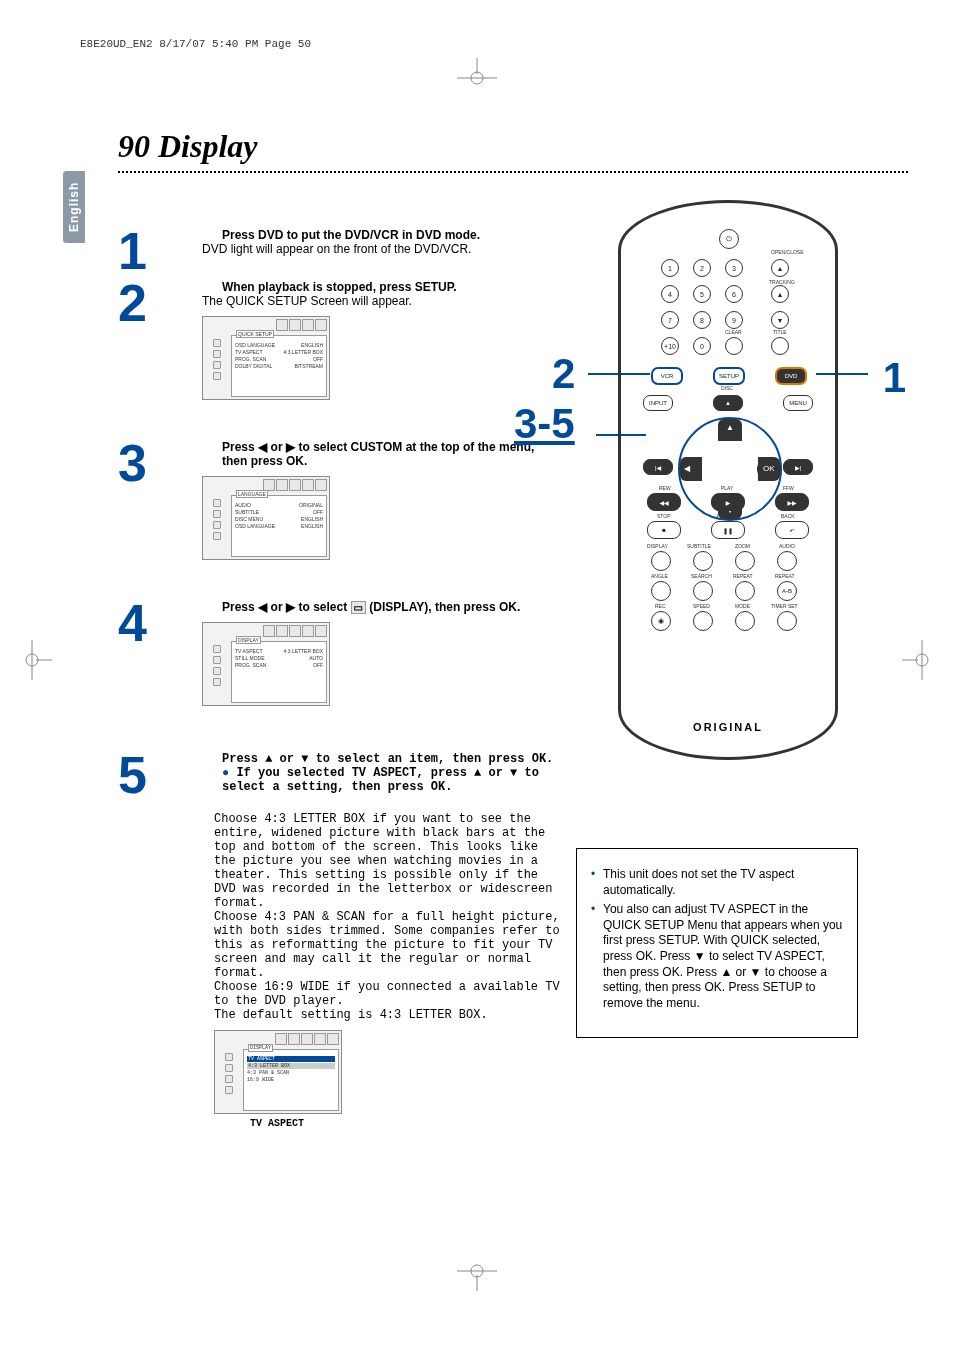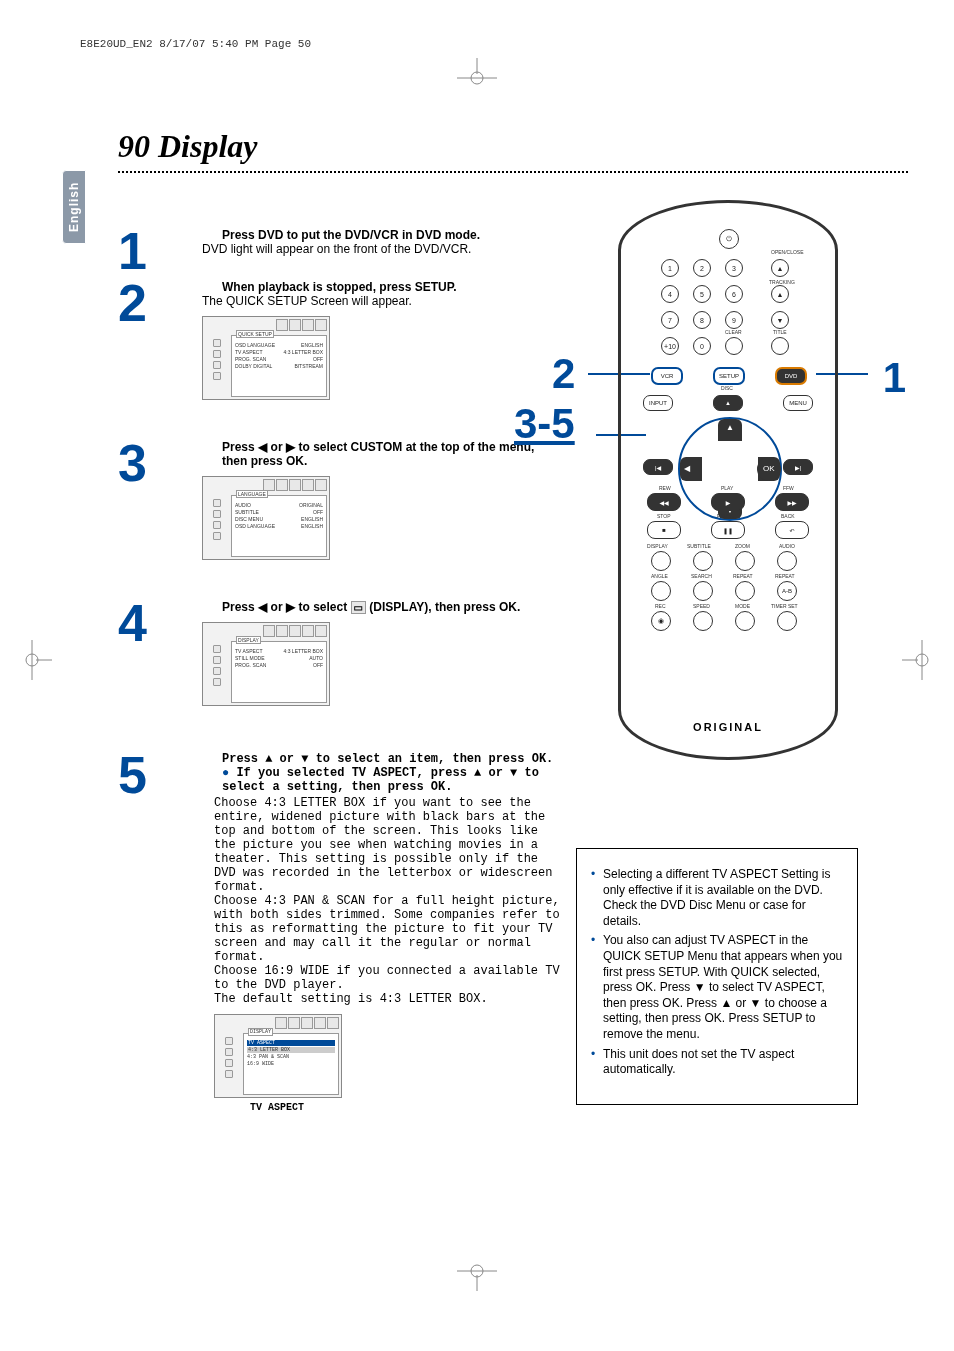--- a/index.html
+++ b/index.html
@@ -274,21 +274,21 @@
   <div class="step step5">
     <div style="display:flex;">
       <div class="step-num">5</div>
       <div class="step-body">
         <div class="step-head">
           <span>Press </span><span>▲</span><span> or </span><span>▼</span><span> to select an item, then press OK.</span>
         </div>
         <div class="step-head">
           <span class="bullet">● </span><span>If you selected TV ASPECT, press </span><span>▲</span><span> or </span><span>▼</span><span> to select a setting, then press OK.</span>
         </div>
-        <div class="step-text" style="padding-left:12px;margin-top:2px;">Choose 4:3 LETTER BOX if you want to see the entire, widened picture with black bars at the top and bottom of the screen. This looks like the picture you see when watching movies in a theater.  This setting is possible only if the DVD was recorded in the letterbox or widescreen format.</div>
+        <div class="step-text" style="padding-left:12px;margin-top:18px;">Choose 4:3 LETTER BOX if you want to see the entire, widened picture with black bars at the top and bottom of the screen. This looks like the picture you see when watching movies in a theater.  This setting is possible only if the DVD was recorded in the letterbox or widescreen format.</div>
         <div class="step-text" style="padding-left:12px;">Choose 4:3 PAN &amp; SCAN for a full height picture, with both sides trimmed. Some companies refer to this as reformatting the picture to fit your TV screen and may call it the regular or normal format.</div>
         <div class="step-text" style="padding-left:12px;">Choose 16:9 WIDE if you connected a available TV to the DVD player.</div>
         <div class="step-text" style="padding-left:12px;">The default setting is 4:3 LETTER BOX.</div>
         <div style="padding-left:12px;">
           <div class="osd">
             <div class="tabs">
                 <div></div>
                 <div></div>
                 <div></div>
                 <div></div>
@@ -426,19 +426,18 @@
       <div class="btn round" style="top:408px;left:72px;"></div>
       <div class="btn round" style="top:408px;left:114px;"></div>
       <div class="btn round" style="top:408px;left:156px;"></div>
 
       <div class="brand">ORIGINAL</div>
     </div>
   </div>
 
   <div class="hints">
     <ul class="hints-body">
-      <li>Selecting a different TV ASPECT Setting is only effective if it is available on the DVD. Check the DVD Disc Menu or case for details.</li>
+      <li>This unit does not set the TV aspect automatically.</li>
       <li>You also can adjust TV ASPECT in the QUICK SETUP Menu that appears when you first press SETUP. With QUICK selected, press OK. Press ▼ to select TV ASPECT, then press OK. Press ▲ or ▼ to choose a setting, then press OK. Press SETUP to remove the menu.</li>
-      <li>This unit does not set the TV aspect automatically.</li>
     </ul>
   </div>
 
 </div>
 
 </body></html>

